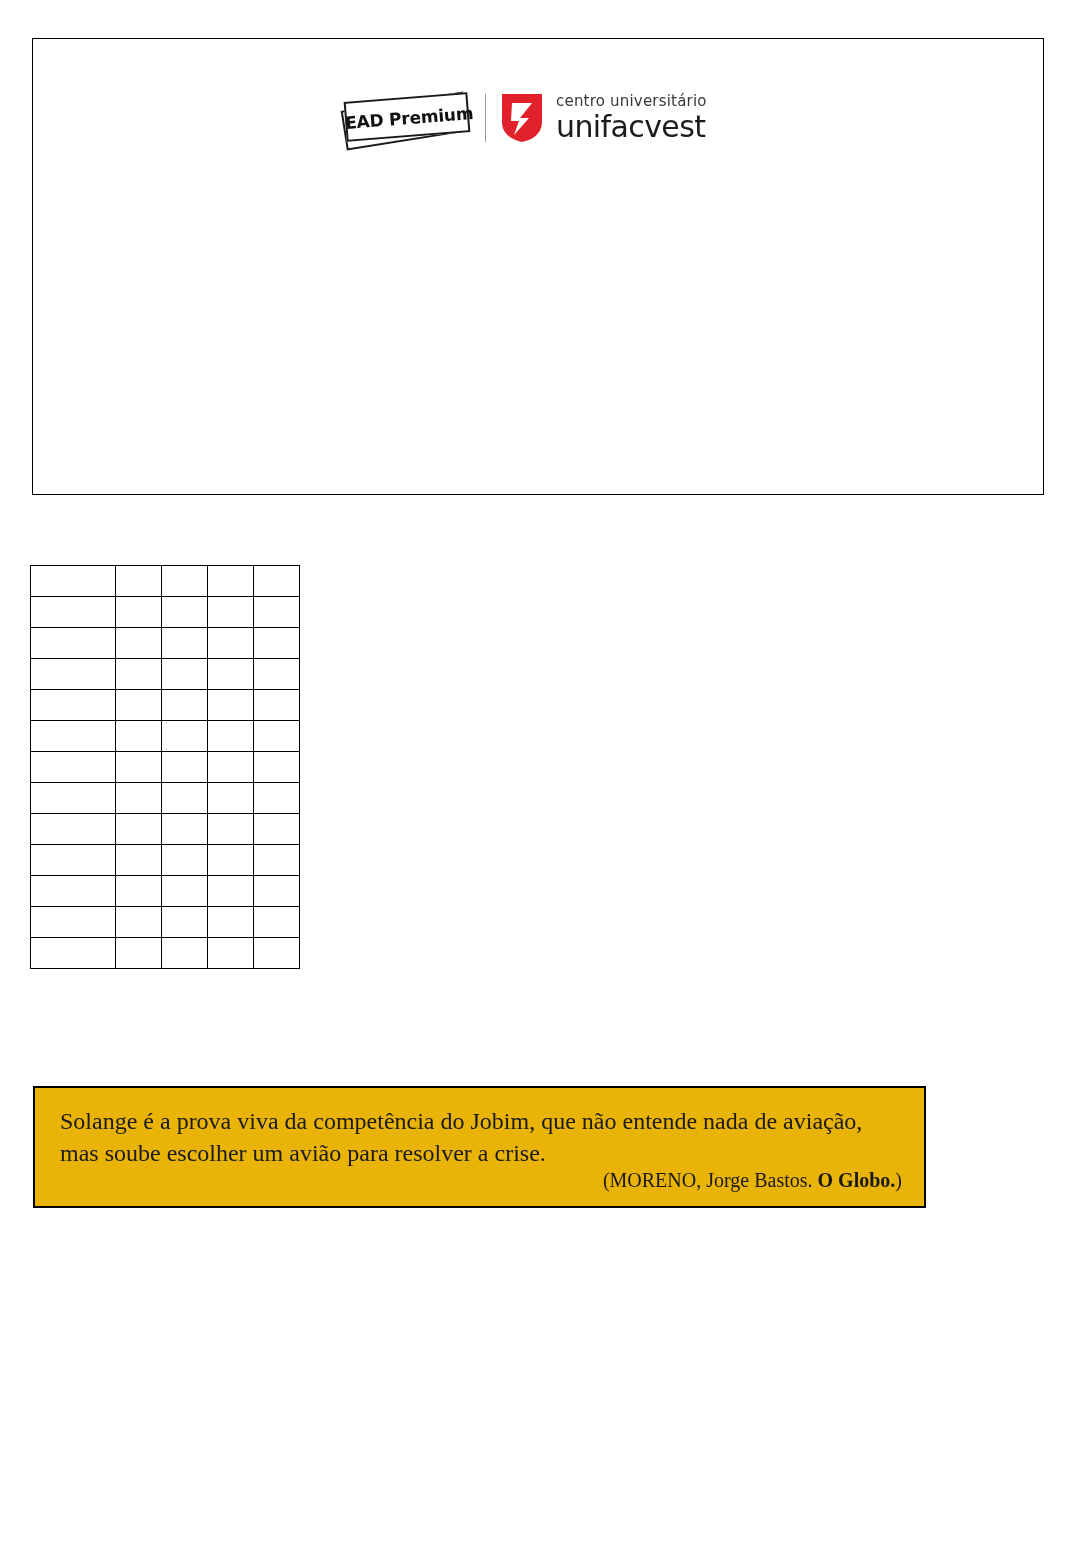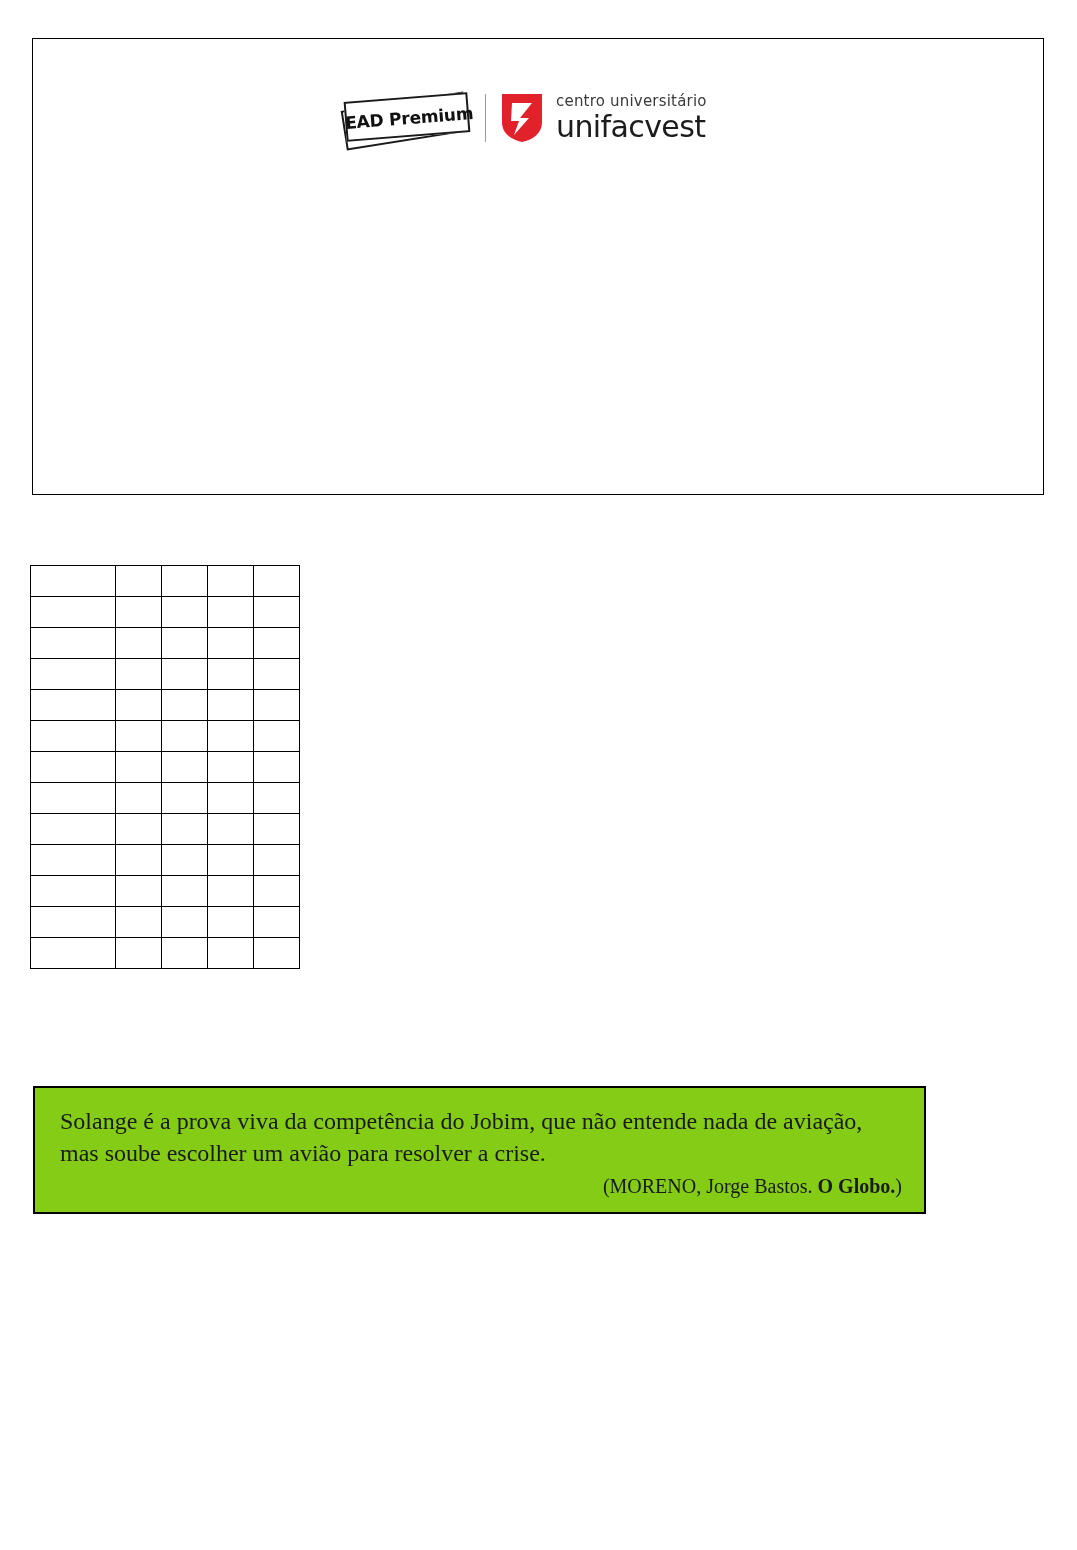--- a/index.html
+++ b/index.html
@@ -132,34 +132,33 @@
 
   
   .quote-box {
     position: absolute;
     left: 33px;
     top: 1086px;
     width: 893px;
     border: 2px solid #000000;
     box-sizing: border-box;
     padding: 18px 22px 14px 25px;
-    background: #84cc16;
+    background: #eab308;
   }
   .quote-text {
     font-family: "Liberation Serif", serif;
     font-size: 24px;
     line-height: 1.32;
     color: #1a1a1a;
     margin: 0;
   }
   .quote-source {
     font-family: "Liberation Serif", serif;
     font-size: 20px;
     text-align: right;
-    margin-top: 6px;
     color: #1a1a1a;
     white-space: nowrap;
   }
   .quote-source b { font-weight: bold; }
 </style>
 </head>
 <body>
 
 <div class="header-box">
   <div class="logo-row">

